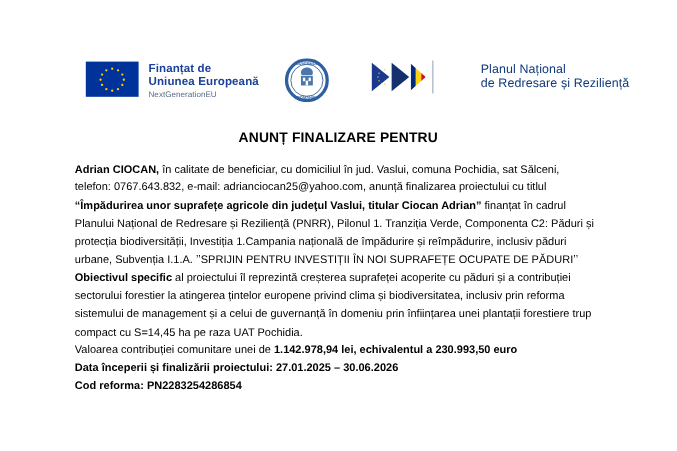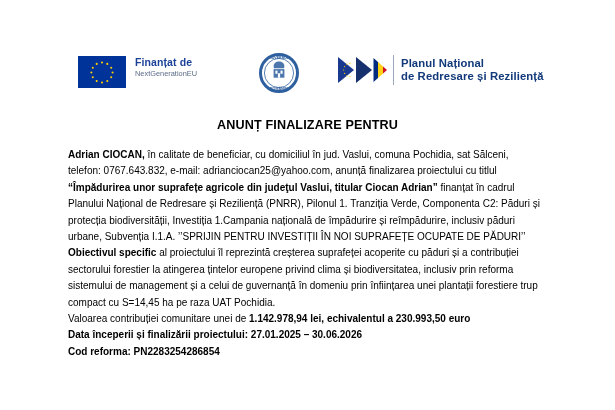--- a/index.html
+++ b/index.html
@@ -86,24 +86,25 @@
     height: 30px;
     background: #9aa7bd;
     margin: 0 7px 0 4px;
     flex: none;
   }
   .pnrr-text {
     line-height: 1.15;
   }
   .pnrr-text .p1, .pnrr-text .p2 {
     font-size: 11.3px;
-    font-weight: bold;
+    font-weight: normal;
     color: #123a7a;
     white-space: nowrap;
     letter-spacing: .1px;
+    margin-left: 36px;
   }
 
   
   .doc-title {
     position: absolute;
     top: 118px;
     left: 0;
     width: 615px;
     text-align: center;
     font-size: 12.6px;
@@ -145,20 +146,21 @@
           <circle cx="18.7" cy="25.1" r="1.05"></circle>
           <circle cx="14.8" cy="21.2" r="1.05"></circle>
           <circle cx="13.4" cy="16.5" r="1.05"></circle>
           <circle cx="14.8" cy="11.8" r="1.05"></circle>
           <circle cx="18.7" cy="7.9" r="1.05"></circle>
         </g>
       </svg>
     </div>
     <div class="eu-text">
       <div class="l1">Finanțat de</div>
+      <div class="l2">Uniunea Europeană</div>
       <div class="l3">NextGenerationEU</div>
     </div>
   </div>
 
   <svg class="gov-seal" viewBox="0 0 40 40">
     <circle cx="20" cy="20" r="18.5" fill="none" stroke="#2e5f9e" stroke-width="3"></circle>
     <circle cx="20" cy="20" r="14.6" fill="none" stroke="#2e5f9e" stroke-width="0.8"></circle>
     <g fill="#2e5f9e">
       <path d="M20 8.4c-3.0 0-5.4 2.0-5.4 4.6 0 1.4 .5 2.3 .5 2.3h9.8s.5-.9 .5-2.3c0-2.6-2.4-4.6-5.4-4.6z" opacity="0.85"></path>
       <rect x="14.6" y="16.1" width="10.8" height="8.6" opacity="0.85"></rect>

